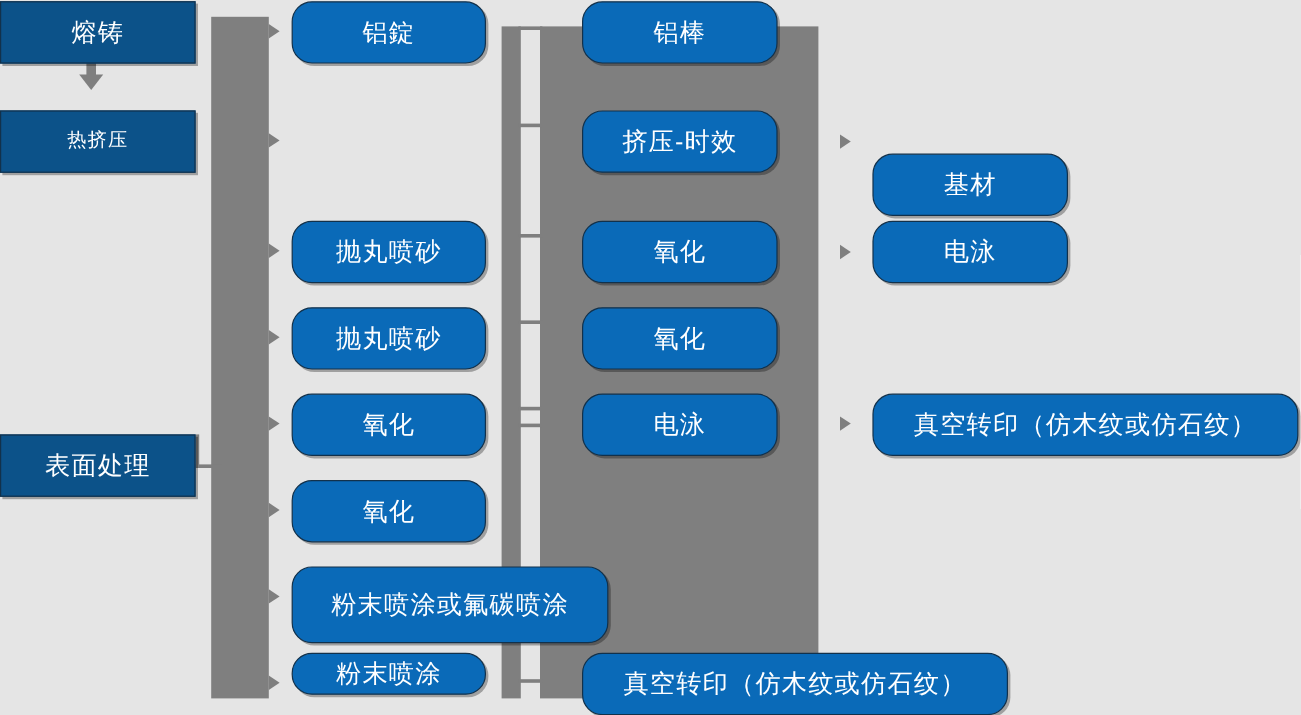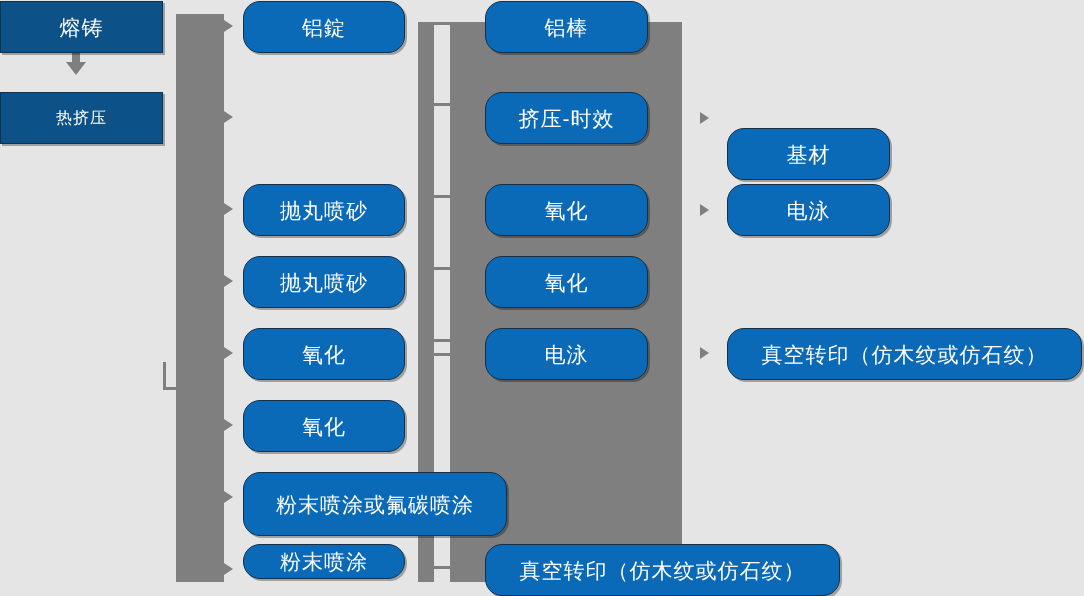--- a/index.html
+++ b/index.html
@@ -93,20 +93,23 @@
   <div class="arrow" style="left:700px;top:347px;"></div>
 
   <div class="node dark" style="left:0px;top:1px;width:163px;height:52px;font-size:21px;">
     <span>熔铸</span>
   </div>
 
   <div class="node dark" style="left:0px;top:92px;width:163px;height:52px;font-size:16px;">
     <span>热挤压</span>
   </div>
 
+  <div class="node dark" style="left:0px;top:362px;width:163px;height:52px;font-size:21px;">
+    <span>表面处理</span>
+  </div>
 
   <div class="node bright" style="left:243px;top:1px;width:162px;height:52px;font-size:21px;">
     <span>铝錠</span>
   </div>
 
 
   <div class="node bright" style="left:243px;top:184px;width:162px;height:52px;font-size:21px;">
     <span>抛丸喷砂</span>
   </div>
 

